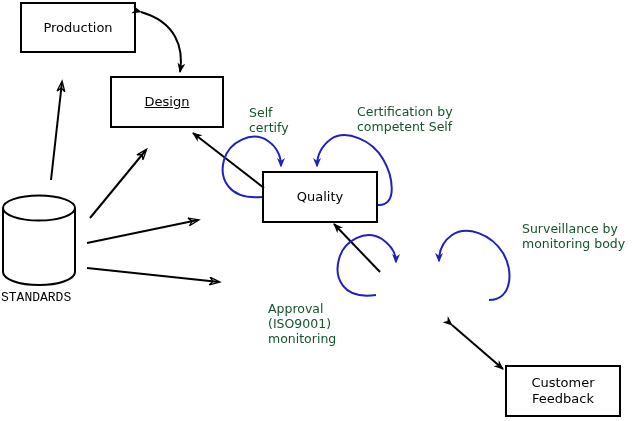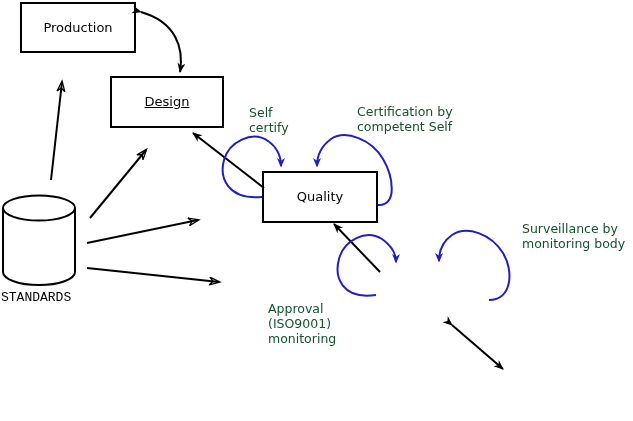--- a/index.html
+++ b/index.html
@@ -112,20 +112,24 @@
 
   <div class="node-box" style="left:110px; top:76px; width:114px; height:52px;text-decoration:underline;">
     <span class="node-label">Design</span>
   </div>
 
   <div class="node-box" style="left:262px; top:171px; width:116px; height:52px;">
     <span class="node-label">Quality</span>
   </div>
 
 
+  <div class="node-box" style="left:505px; top:365px; width:116px; height:52px;">
+    <span class="node-label">Customer
+Feedback</span>
+  </div>
 
   <div class="cylinder-caption" style="left:1px; top:290px;">STANDARDS</div>
 
   <div class="edge-label" style="left:249px; top:105px;">Self
 certify</div>
 
   <div class="edge-label" style="left:357px; top:104px;">Certification by
 competent Self</div>
 
   <div class="edge-label" style="left:268px; top:301px;">Approval

